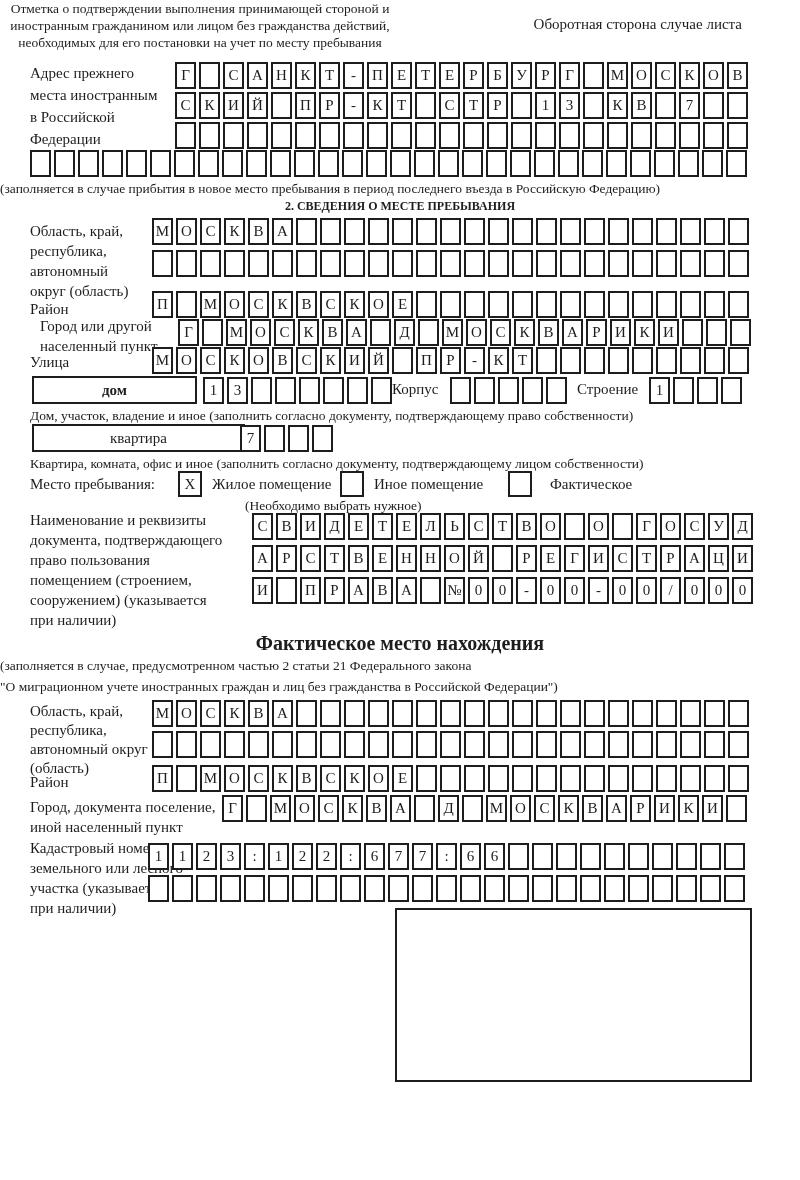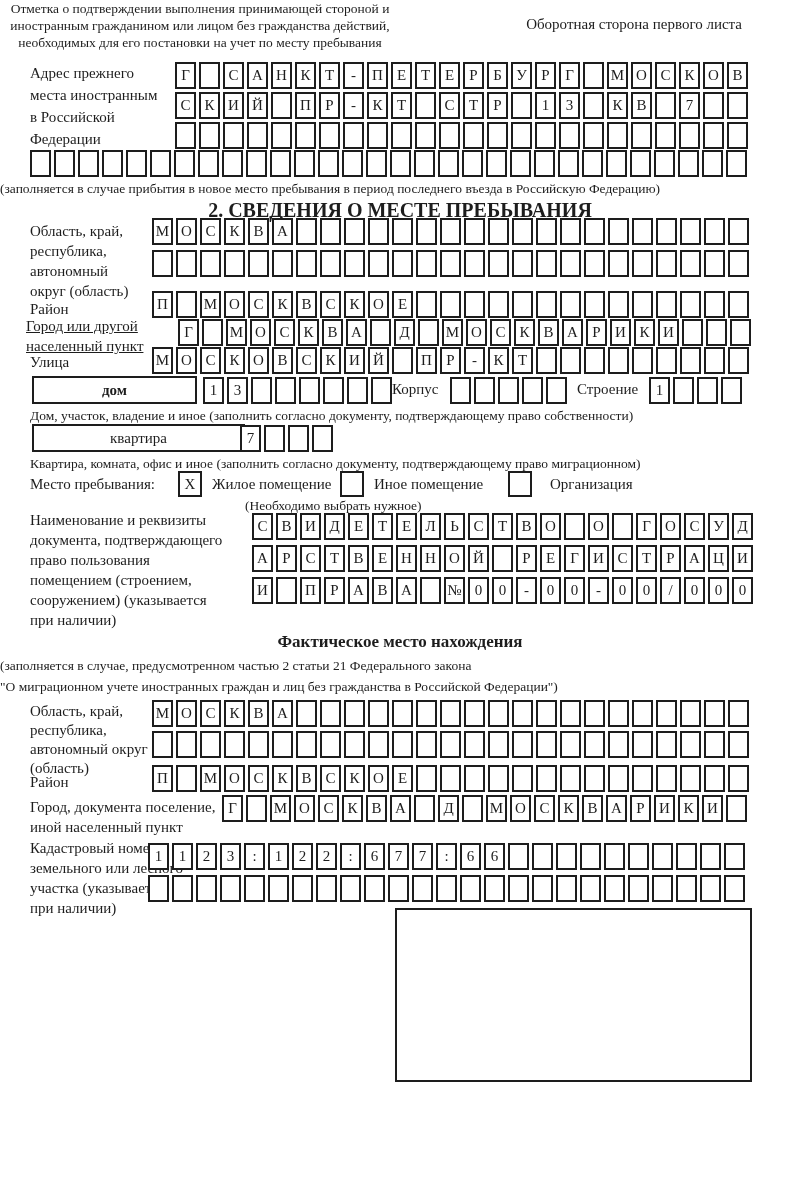--- a/index.html
+++ b/index.html
@@ -34,27 +34,27 @@
 
   
   #prev-label{left:30px;top:62px;line-height:22px;}
   #row-prev1{left:175px;top:62px;}
   #row-prev2{left:175px;top:92px;}
   #row-prev3{left:175px;top:122px;}
   #row-prev4{left:30px;top:150px;}
   #cap-prev{top:181px;}
 
   
-  #title2{top:199px;font-size:20px;}
+  #title2{top:199px;font-size:12px;}
   #oblast2-label{left:30px;top:221px;}
   #row-s2-oblast1{left:152px;top:218px;}
   #row-s2-oblast2{left:152px;top:250px;}
   #raion2-label{left:30px;top:299px;}
   #row-s2-raion{left:152px;top:291px;}
-  #gorod2-label{left:26px;top:316px;text-decoration:underline;}
+  #gorod2-label{left:40px;top:316px;}
   #row-s2-gorod{left:178px;top:319px;}
   #ulitsa-label{left:30px;top:352px;}
   #row-s2-ulitsa{left:152px;top:347px;}
 
   #dom-rect{left:32px;top:376px;width:165px;height:28px;font-weight:bold;}
   #dom-boxes{left:203px;top:377px;}
   #korpus-label{left:392px;top:381px;}
   #korpus-boxes{left:450px;top:377px;}
   #stroenie-label{left:577px;top:381px;}
   #stroenie-boxes{left:649px;top:377px;}
@@ -72,42 +72,42 @@
   #mesto-chk3{left:508px;top:471px;}
   #mesto-opt3{left:550px;top:476px;}
   #cap-mesto{left:245px;top:498px;}
 
   #doc-label{left:30px;top:510px;}
   #row-doc1{left:252px;top:513px;}
   #row-doc2{left:252px;top:545px;}
   #row-doc3{left:252px;top:577px;}
 
   
-  #title3{top:632px;font-size:17px;}
+  #title3{top:632px;font-size:20px;}
   #cap-fakt1{top:658px;}
   #cap-fakt2{top:679px;}
   #oblast3-label{left:30px;top:702px;line-height:19px;}
   #row-s3-oblast1{left:152px;top:700px;}
   #row-s3-oblast2{left:152px;top:731px;}
   #raion3-label{left:30px;top:772px;}
   #row-s3-raion{left:152px;top:765px;}
   #gorod3-label{left:30px;top:797px;}
   #row-s3-gorod{left:222px;top:795px;}
   #kadastr-label{left:30px;top:838px;}
   #row-s3-kadastr1{left:148px;top:843px;}
   #row-s3-kadastr2{left:148px;top:875px;}
 
   
   #stamp-rect{left:395px;top:908px;width:357px;height:174px;}
   #stamp-cap{left:368px;top:1090px;width:400px;text-align:center;font-size:13.5px;line-height:17px;}
 </style>
 </head>
 <body>
 
-<div id="hdr">Оборотная сторона первого листа</div>
+<div id="hdr">Оборотная сторона случае листа</div>
 
 <div id="prev-label" class="lbl">Адрес прежнего
 места иностранным
 в Российской
 Федерации</div>
 <div id="row-prev1" class="box-row">
     <span class="cell">Г</span>
     <span class="cell"></span>
     <span class="cell">С</span>
     <span class="cell">А</span>
@@ -394,29 +394,29 @@
   </div>
 <div id="cap-dom" class="cap">Дом, участок, владение и иное (заполнить согласно документу, подтверждающему право собственности)</div>
 
 <div id="kv-rect" class="rect">квартира</div>
 <div id="kv-boxes" class="box-row">
     <span class="cell">7</span>
     <span class="cell"></span>
     <span class="cell"></span>
     <span class="cell"></span>
   </div>
-<div id="cap-kv" class="cap">Квартира, комната, офис и иное (заполнить согласно документу, подтверждающему право миграционном)</div>
+<div id="cap-kv" class="cap">Квартира, комната, офис и иное (заполнить согласно документу, подтверждающему лицом собственности)</div>
 
 <div id="mesto-label" class="inline-lbl">Место пребывания:</div>
 <div id="mesto-chk1" class="chk">X</div>
 <div id="mesto-opt1" class="inline-lbl">Жилое помещение</div>
 <div id="mesto-chk2" class="chk"></div>
 <div id="mesto-opt2" class="inline-lbl">Иное помещение</div>
 <div id="mesto-chk3" class="chk"></div>
-<div id="mesto-opt3" class="inline-lbl">Организация</div>
+<div id="mesto-opt3" class="inline-lbl">Фактическое</div>
 <div id="cap-mesto" class="cap">(Необходимо выбрать нужное)</div>
 
 <div id="doc-label" class="lbl">Наименование и реквизиты
 документа, подтверждающего
 право пользования
 помещением (строением,
 сооружением) (указывается
 при наличии)</div>
 <div id="row-doc1" class="box-row">
     <span class="cell">С</span>

